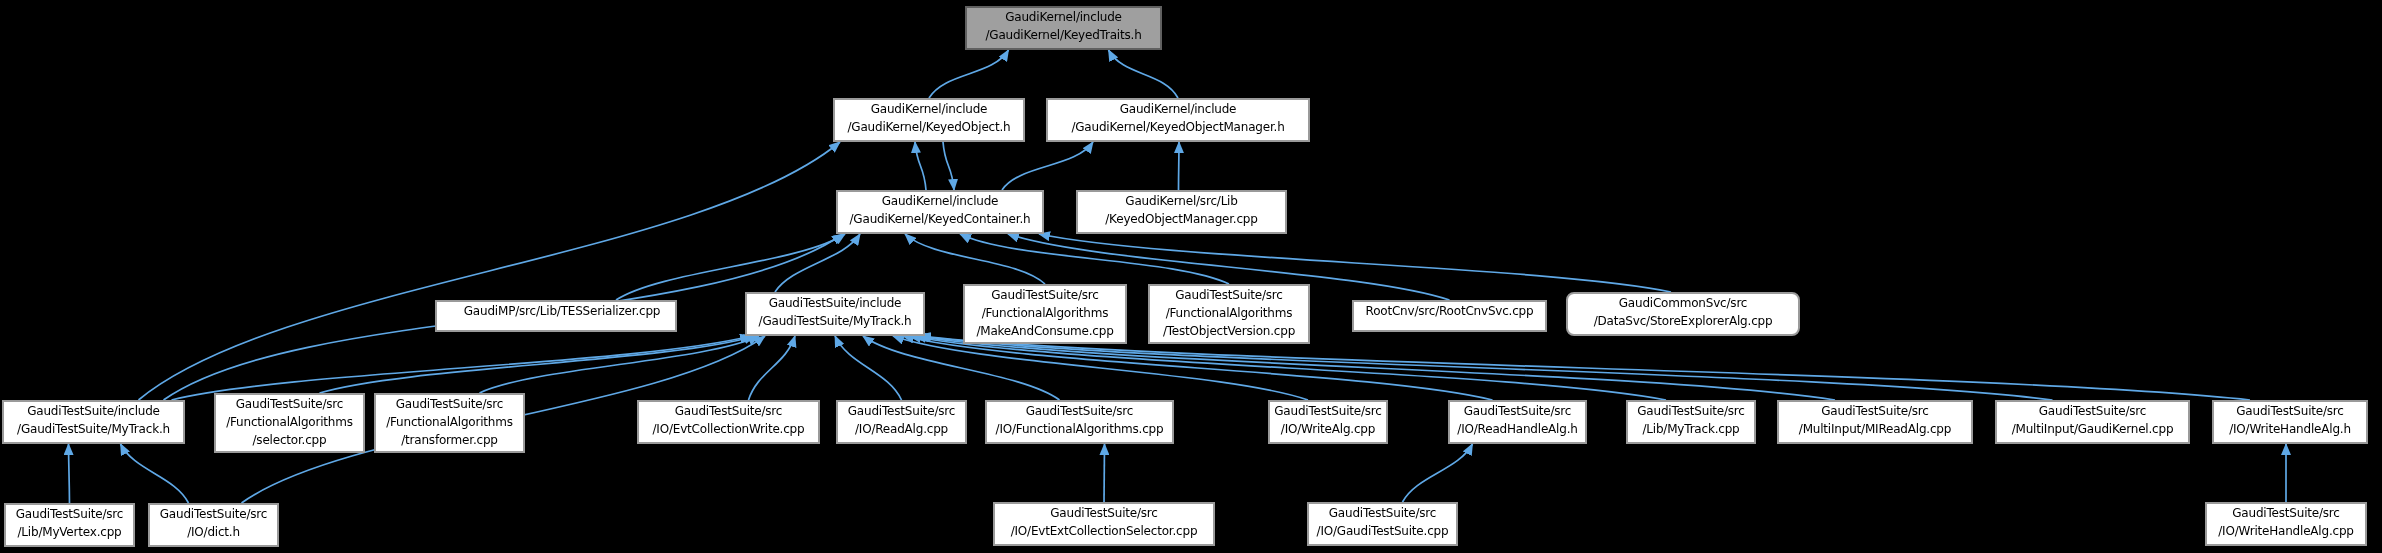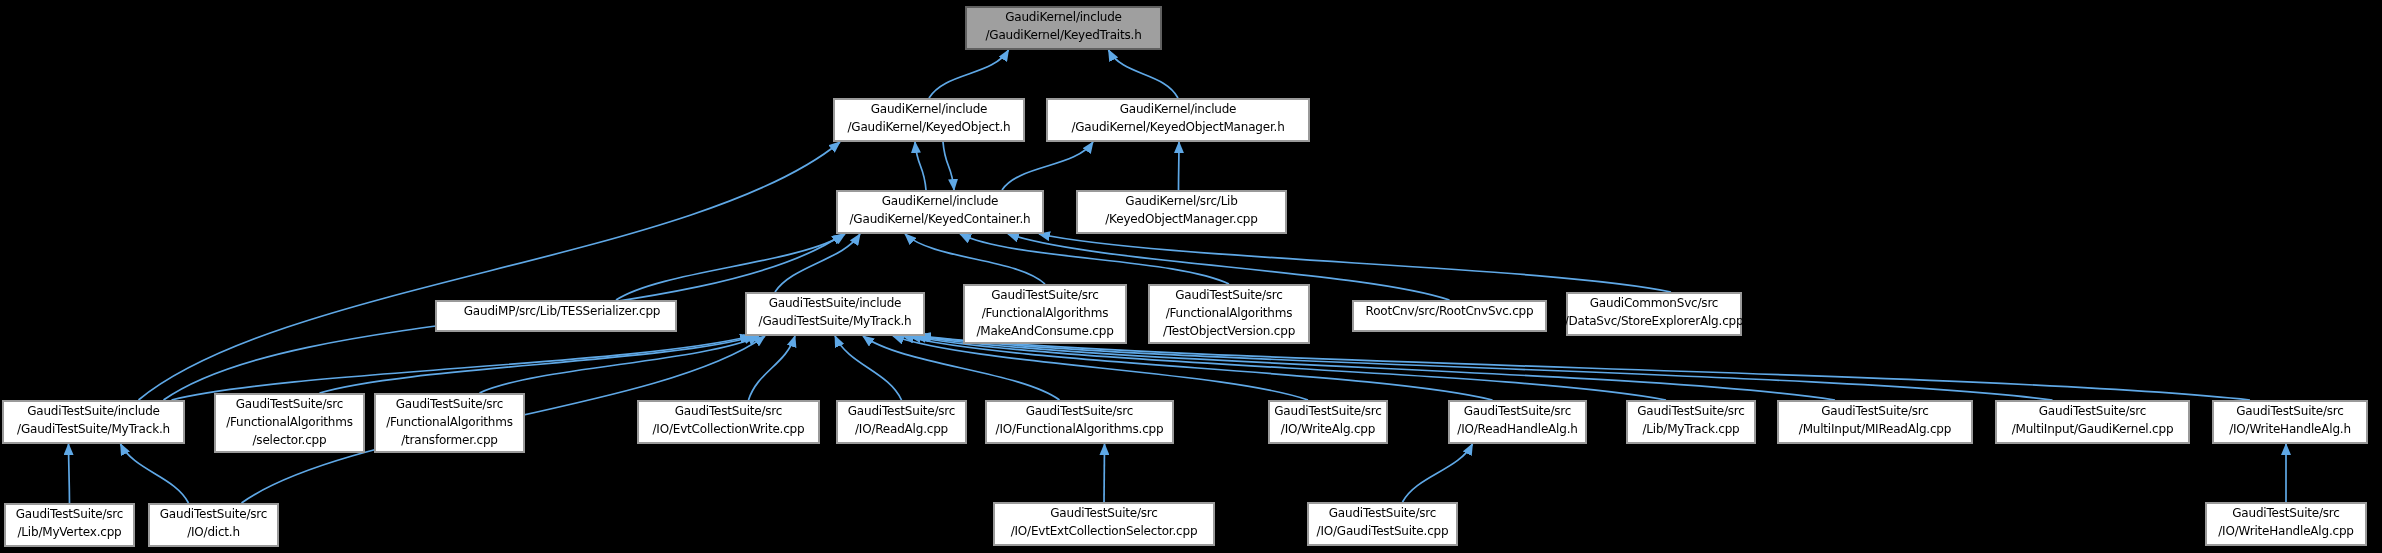--- a/index.html
+++ b/index.html
@@ -124,21 +124,21 @@
         <div class="line">/MakeAndConsume.cpp</div>
       </div>
       <div class="node" style="left: 1148px; top: 284px; width: 162px; height: 60px;">
         <div class="line">GaudiTestSuite/src</div>
         <div class="line">/FunctionalAlgorithms</div>
         <div class="line">/TestObjectVersion.cpp</div>
       </div>
       <div class="node" style="left: 1352px; top: 300px; width: 195px; height: 32px;">
         <div class="line">RootCnv/src/RootCnvSvc.cpp</div>
       </div>
-      <div class="node" style="left: 1566px; top: 292px; width: 176px; height: 44px;">
+      <div class="node" style="left: 1566px; top: 292px; width: 234px; height: 44px; border-radius: 8px;">
         <div class="line">GaudiCommonSvc/src</div>
         <div class="line">/DataSvc/StoreExplorerAlg.cpp</div>
       </div>
       <div class="node" style="left: 2px; top: 400px; width: 183px; height: 44px;">
         <div class="line">GaudiTestSuite/include</div>
         <div class="line">/GaudiTestSuite/MyTrack.h</div>
       </div>
       <div class="node" style="left: 214px; top: 393px; width: 151px; height: 60px;">
         <div class="line">GaudiTestSuite/src</div>
         <div class="line">/FunctionalAlgorithms</div>

